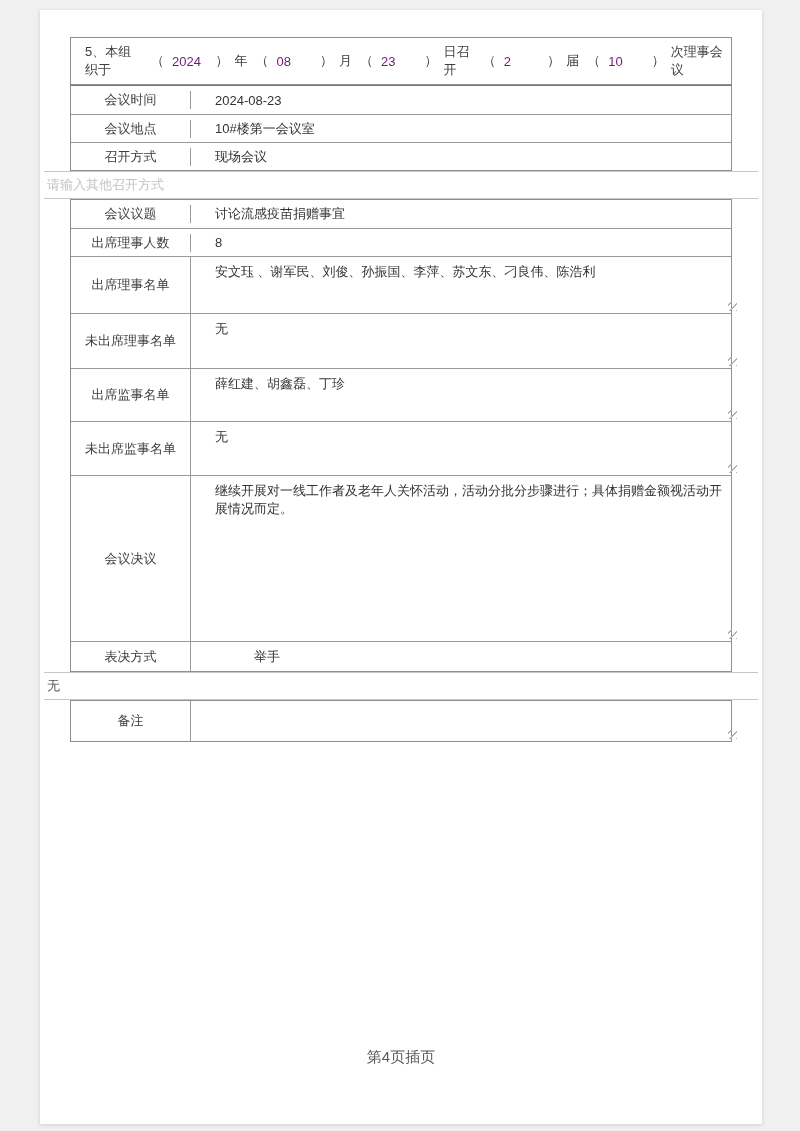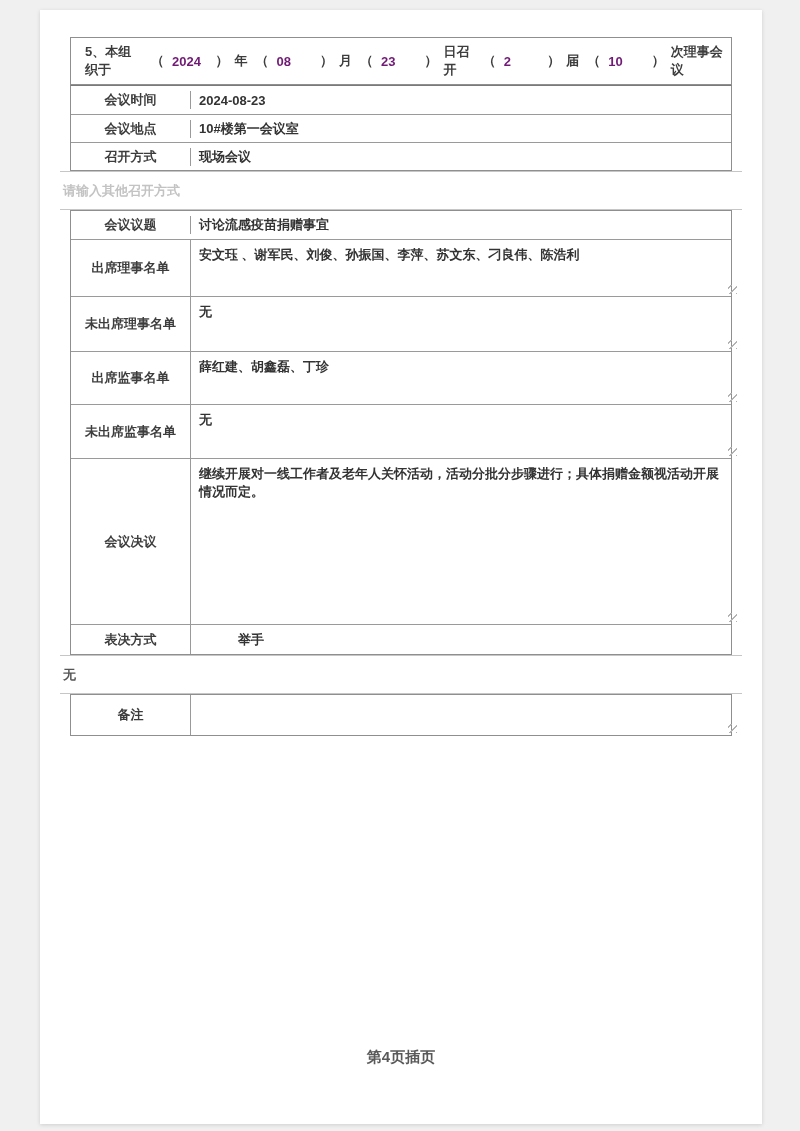--- a/index.html
+++ b/index.html
@@ -6,47 +6,46 @@
   html,body { width:800px; height:1131px; }
   body {
     background:#f0f0f1;
     font-family:"Liberation Sans","DejaVu Sans",sans-serif;
     font-size:13px; color:#333; position:relative; overflow:hidden;
   }
   .page {
     position:absolute; left:40px; top:10px; width:722px; height:1114px;
     background:#ffffff; box-shadow:0 1px 4px rgba(0,0,0,.14);
     padding-top:27px;
-    font-weight:bold;
   }
   
   .tbl { margin:0 30px; border:1px solid #8f8f8f; background:#fff; }
   .tbl + .tbl { border-top-color:#7a7a7a; }
   .trow { display:flex; align-items:stretch; }
   .trow + .trow { border-top:1px solid #9a9a9a; }
   .intro-row { height:46px; display:flex; align-items:center; padding-left:14px; color:#3d3d3d; }
   .intro-row .pval { display:inline-block; width:62px; padding-left:8px; color:#701a75; }
   .intro-row .paren { color:#3d3d3d; }
   .intro-row .unit { margin:0 8px 0 6px; }
   .intro-row .prefix { margin-right:8px; }
   .lbl {
     width:120px; flex:0 0 120px; border-right:1px solid #9a9a9a;
     display:flex; align-items:center; justify-content:center;
     color:#3d3d3d; text-align:center; padding:0 4px;
   }
   .val {
     flex:1 1 auto; display:flex; align-items:center;
-    padding:4px 8px; color:#333; position:relative; background:#fff;
+    padding:4px 8px; color:#333; position:relative; background:#fff;margin-left:16px;
   }
   .val.top { align-items:flex-start; padding-top:6px; } .b28 { height:28px;align-items:center; }
   .h57 { height:57px; } .h55 { height:55px; } .h53 { height:53px; } .h54 { height:54px; }
   .h166 { height:166px; } .h30 { height:30px;gap:39px; } .h40 { height:40px; }
   
   .wideline {
-    margin:0 20px; height:39px; border-top:1px solid #c6c6c6; border-bottom:1px solid #c6c6c6;
+    margin:0 4px; height:28px; border-top:1px solid #c6c6c6; border-bottom:1px solid #c6c6c6;
     display:flex; align-items:center; padding-left:3px; background:#fff;
   }
   .wideline.placeholder { color:#c3c3c4; }
   .wideline.plain { color:#555; }
   
   .grip {
     position:absolute; right:-6px; bottom:2px; width:9px; height:9px;
     background:repeating-linear-gradient(135deg, transparent 0 2px, #b3b3b3 2px 3px, transparent 3px 5px);
     cursor:nwse-resize;
   }
@@ -101,20 +100,24 @@
     </div>
   </div>
 
   <div class="wideline placeholder">请输入其他召开方式</div>
 
   <div class="tbl">
     <div class="trow b28">
       <div class="lbl">会议议题</div>
       <div class="val">讨论流感疫苗捐赠事宜</div>
     </div>
+    <div class="trow b28">
+      <div class="lbl">出席理事人数</div>
+      <div class="val">8</div>
+    </div>
     <div class="trow h57">
       <div class="lbl">出席理事名单</div>
       <div class="val top">
         <span>安文珏 、谢军民、刘俊、孙振国、李萍、苏文东、刁良伟、陈浩利</span>
         <span class="grip"></span>
       </div>
     </div>
     <div class="trow h55">
       <div class="lbl">未出席理事名单</div>
       <div class="val top">

